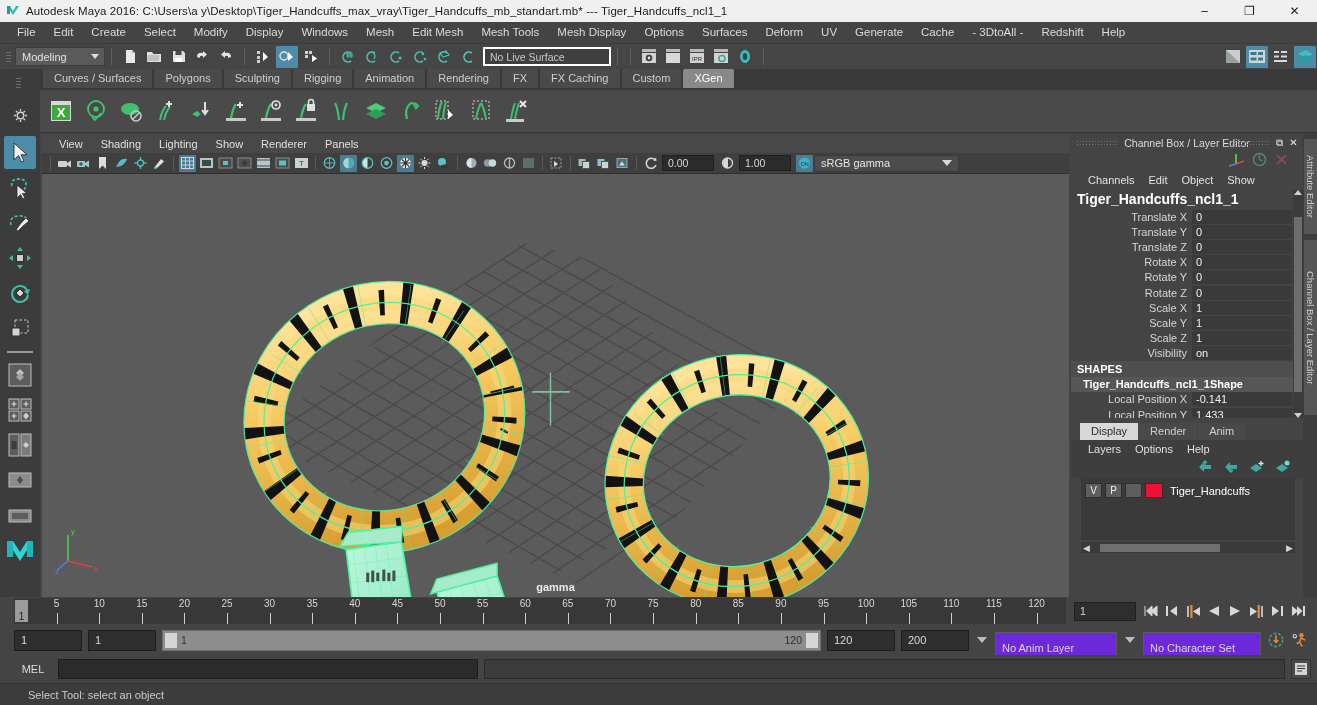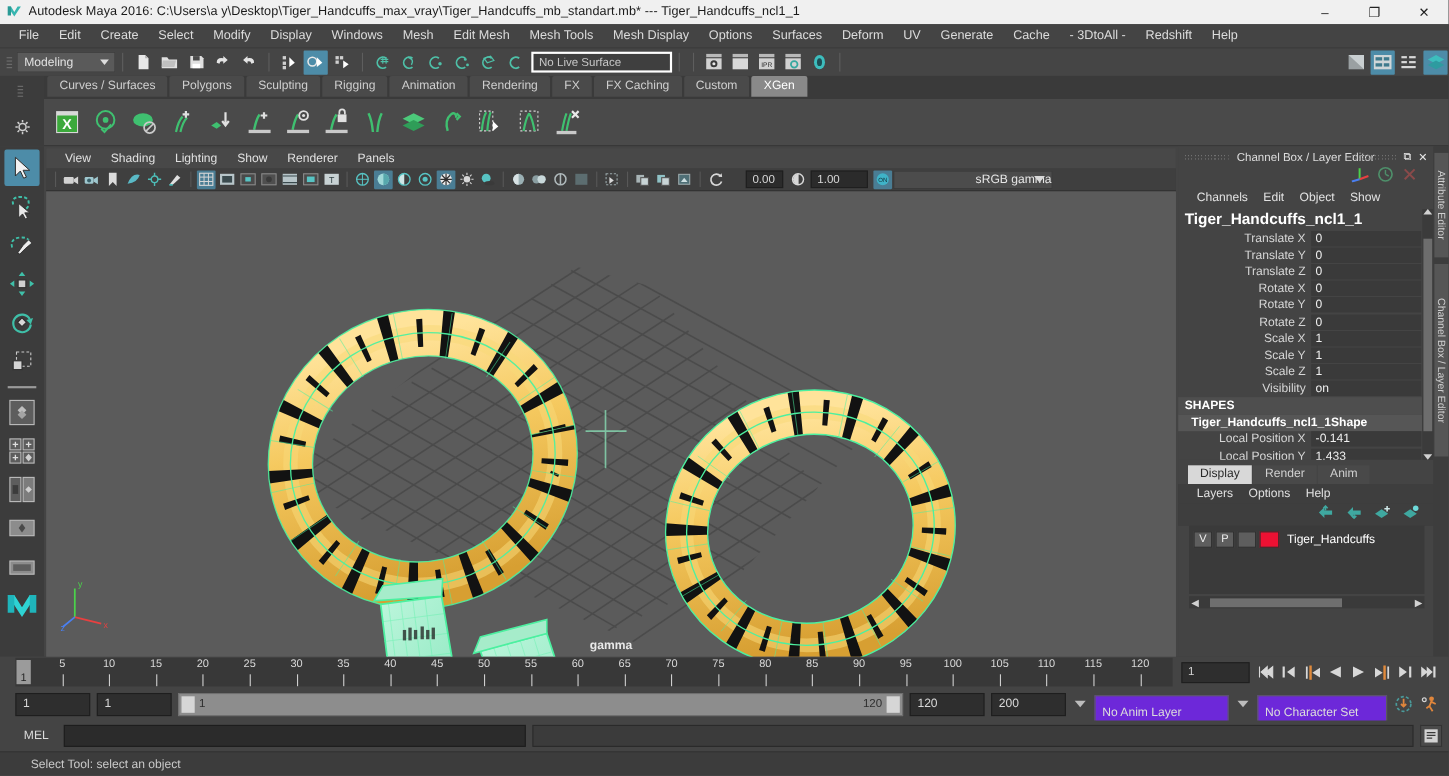--- a/index.html
+++ b/index.html
@@ -50,21 +50,21 @@
 
   
   .viewcol{flex:1 1 auto;display:flex;flex-direction:column;min-width:0;padding:2px 2px 0 2px;}
   .vmenubar{height:18px;background:#484848;display:flex;align-items:center;padding-left:8px;flex:0 0 auto;}
   .vmenubar .vm{font-size:11px;color:#e0e0e0;padding:0 9px;line-height:18px;}
   .vtoolbar{height:21px;background:#3f3f3f;display:flex;align-items:center;padding-left:4px;flex:0 0 auto;border-bottom:1px solid #2f2f2f;}
   .vtb{width:17px;height:17px;display:flex;align-items:center;justify-content:center;margin:0 1px;border-radius:1px;}
   .vtb.on{background:#4a7d94;}
   .vsep{width:1px;height:14px;background:#585858;margin:0 4px;}
   .numfield{height:16px;background:#2b2b2b;border:1px solid #1f1f1f;color:#d8d8d8;font-size:10.5px;display:flex;align-items:center;justify-content:flex-start;padding-left:5px;}
-  .gammasel{height:17px;background:#4c4c4c;border:1px solid #3a3a3a;color:#e6e6e6;font-size:11px;display:flex;align-items:center;padding-left:6px;position:relative;width:145px;justify-content:flex-end;}
+  .gammasel{height:17px;background:#4c4c4c;border:1px solid #3a3a3a;color:#e6e6e6;font-size:11px;display:flex;align-items:center;padding-left:6px;position:relative;width:145px;}
   .gammasel .arrow{position:absolute;right:6px;width:0;height:0;border-left:5px solid transparent;border-right:5px solid transparent;border-top:6px solid #d8d8d8;}
 
   .viewport{flex:1 1 auto;position:relative;overflow:hidden;background:#5b5b5b;}
   .persp-label{position:absolute;left:50%;transform:translateX(-50%);bottom:4px;color:#e9e9e9;font-size:11px;font-weight:bold;}
   .axis{position:absolute;left:12px;bottom:22px;width:52px;height:52px;}
 
   
   .rightpanel{width:232px;background:#444;display:flex;flex-direction:column;flex:0 0 auto;padding-top:2px;}
   .rp-title{height:16px;display:flex;align-items:center;justify-content:center;position:relative;color:#dcdcdc;font-size:10.5px;}
   .rp-title .dots{position:absolute;left:6px;top:6px;width:40px;height:5px;
@@ -756,21 +756,21 @@
               <path d="M4 9.5 L7 5.5 L10 9.5 Z" fill="#cfe0e2"></path>
             </svg>
           </span>
         <span class="vsep"></span>
         <span class="vtb">
             <svg width="16" height="14" viewBox="0 0 16 14">
               <path d="M12 4 A5 5 0 1 0 13 9" fill="none" stroke="#d8d8d8" stroke-width="1.5"></path>
               <path d="M13 1.5 L13.5 5 L10 4.6 Z" fill="#d8d8d8"></path>
             </svg>
           </span>
-        <span class="numfield" style="width:34px;margin-left:18px;">
+        <span class="numfield" style="width:52px;margin-left:2px;">
             <span>0.00</span>
           </span>
         <span class="vtb" style="margin-left:5px;">
             <svg width="15" height="14" viewBox="0 0 15 14">
               <path d="M8 2 A5 5 0 1 0 8 12 Z" fill="#d8d8d8"></path>
               <circle cx="7.5" cy="7" r="5" fill="none" stroke="#d8d8d8" stroke-width="1.3"></circle>
             </svg>
           </span>
         <span class="numfield" style="width:52px;margin-left:2px;">
             <span>1.00</span>

